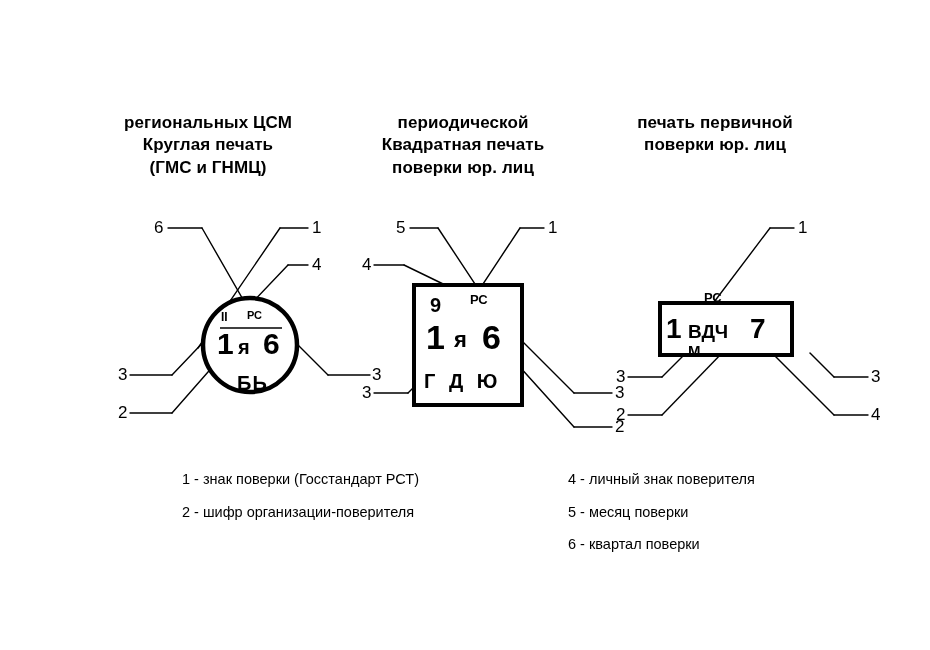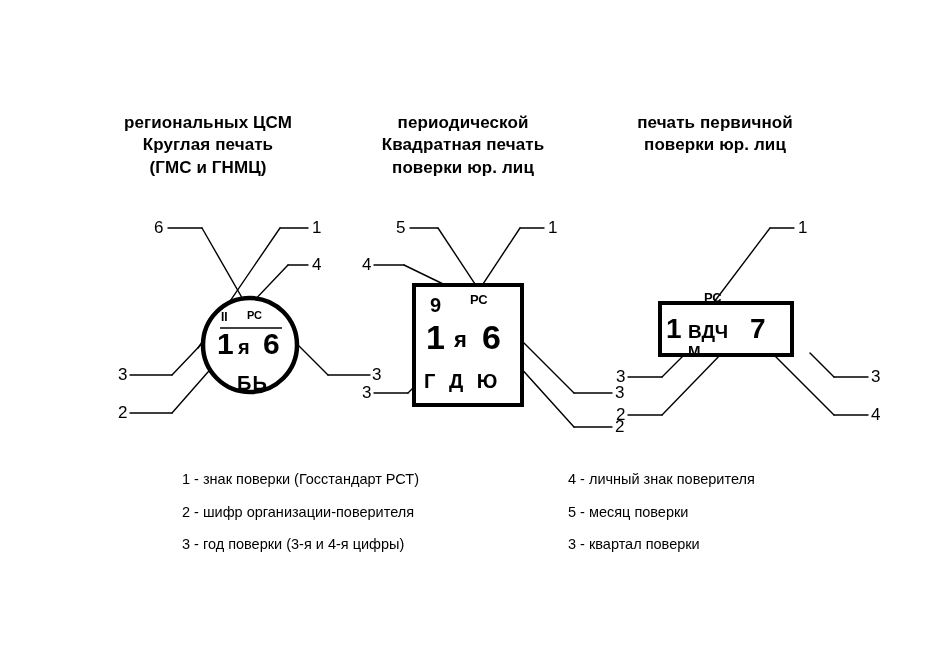--- a/index.html
+++ b/index.html
@@ -226,21 +226,20 @@
     <div class="stamp-text tiny" style="left:86px; top:76px; font-size:13px;">РС</div>
     <div class="stamp-text big" style="left:48px; top:100px; font-size:28px;">1</div>
     <div class="stamp-text mid" style="left:70px; top:107px; font-size:19px; letter-spacing:0px;">ВДЧ</div>
     <div class="stamp-text big" style="left:132px; top:100px; font-size:28px;">7</div>
     <div class="stamp-text small" style="left:70px; top:128px;">М</div>
   </div>
 
   <div class="legend" id="legend-left">
     <div class="legend-row">1 - знак поверки (Госстандарт РСТ)</div>
     <div class="legend-row">2 -  шифр организации-поверителя</div>
-    <div class="legend-row">3 - год поверки (3-я и 4-я цифры)</div>
   </div>
   <div class="legend" id="legend-right">
     <div class="legend-row">4 - личный знак поверителя</div>
     <div class="legend-row">5 - месяц поверки</div>
-    <div class="legend-row">3 - квартал поверки</div>
+    <div class="legend-row">6 - квартал поверки</div>
   </div>
 
 </div>
 
 </body></html>

